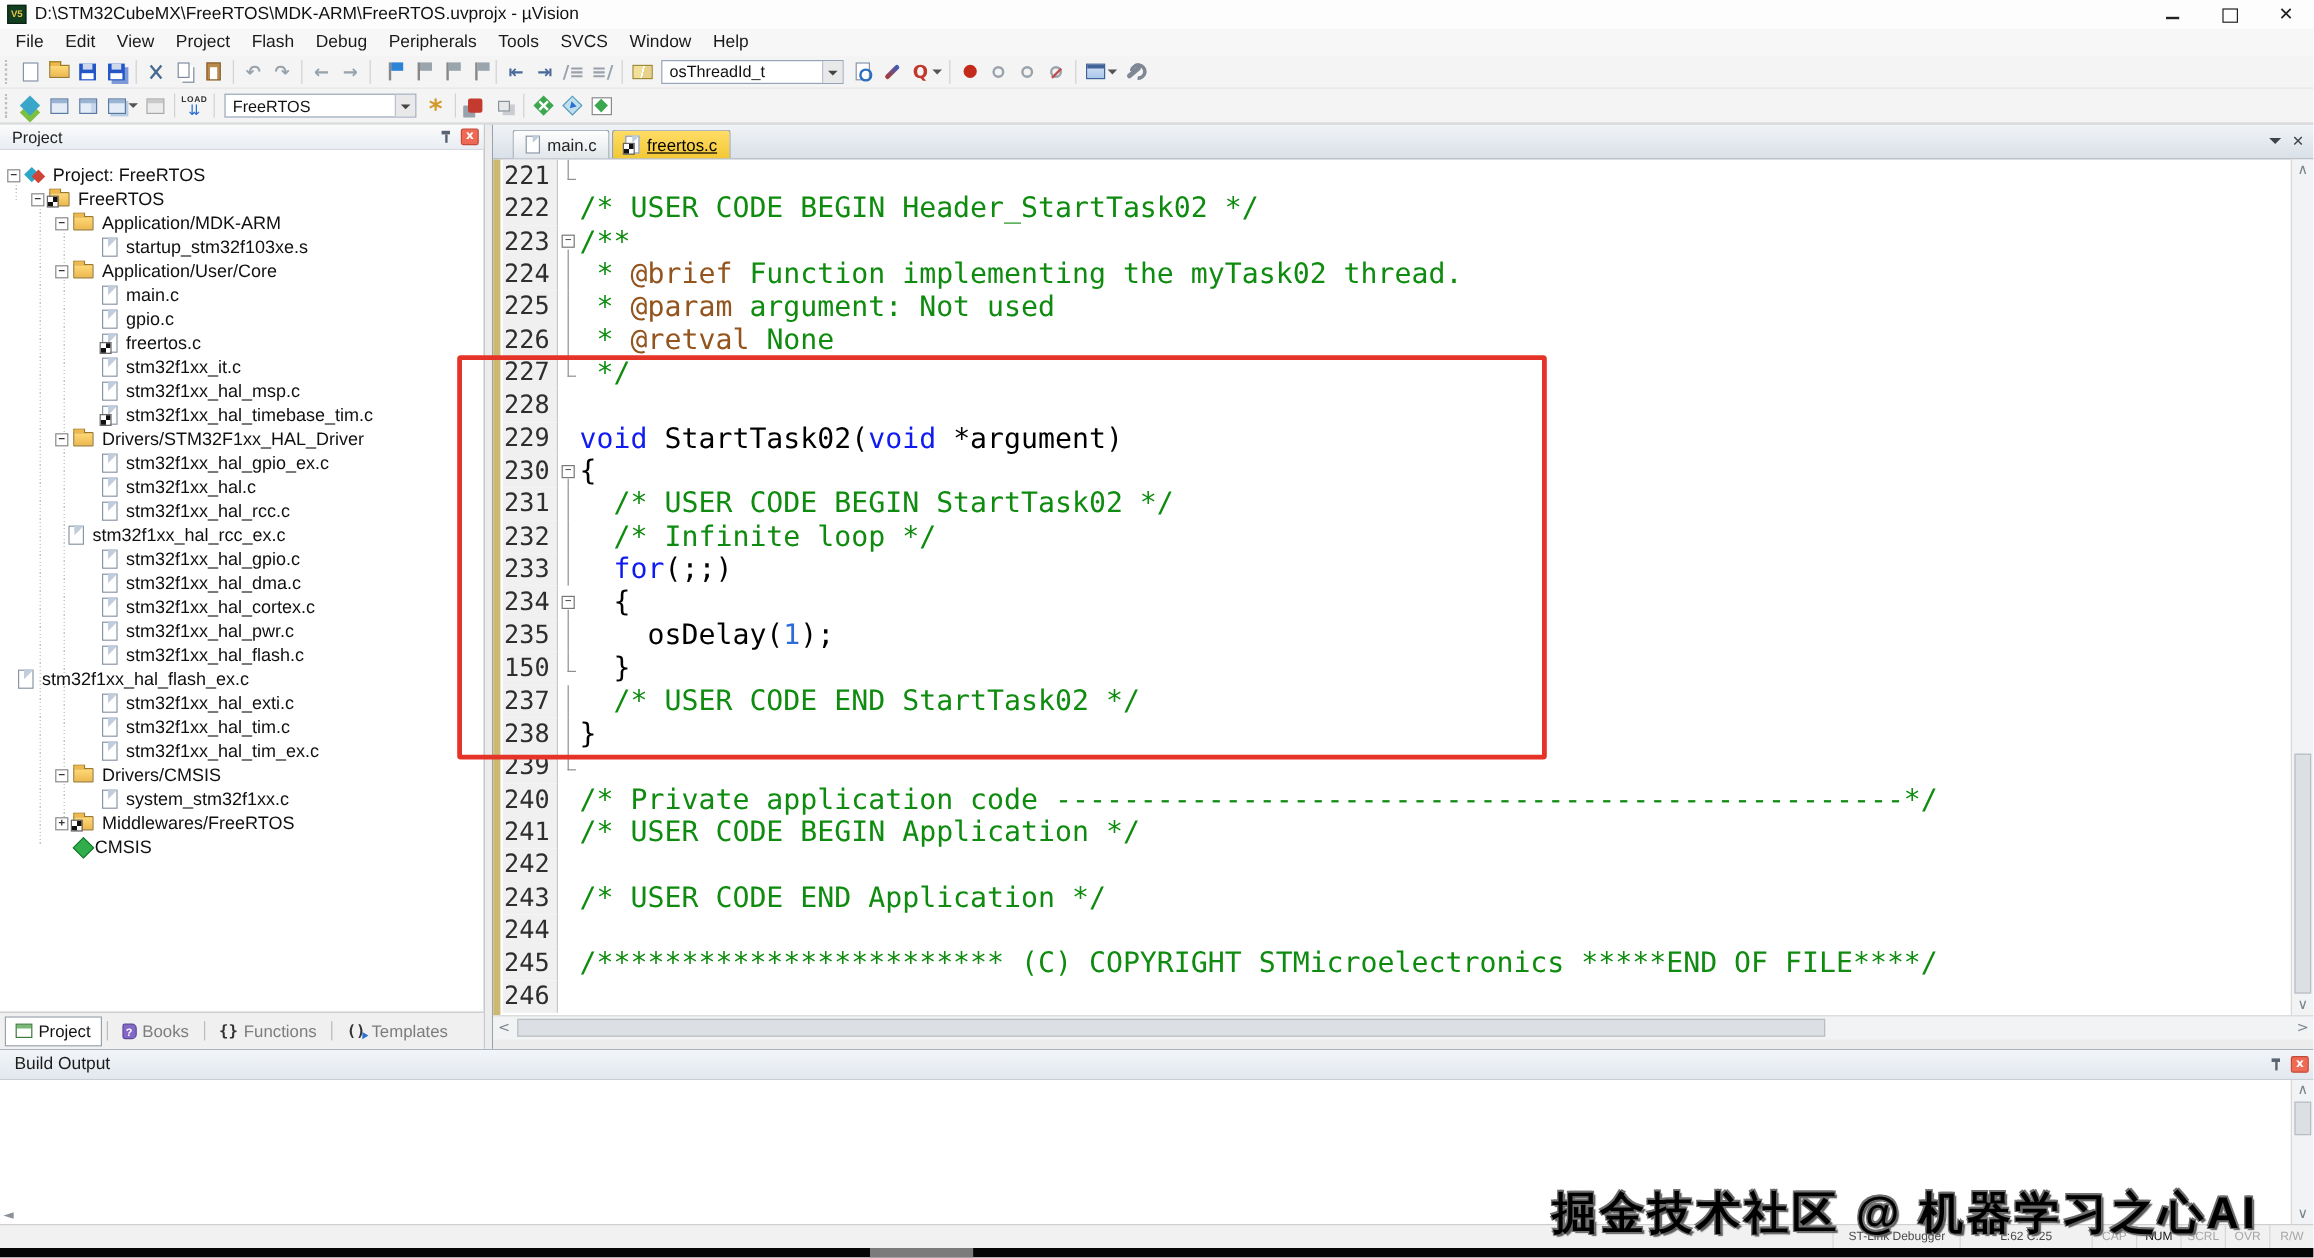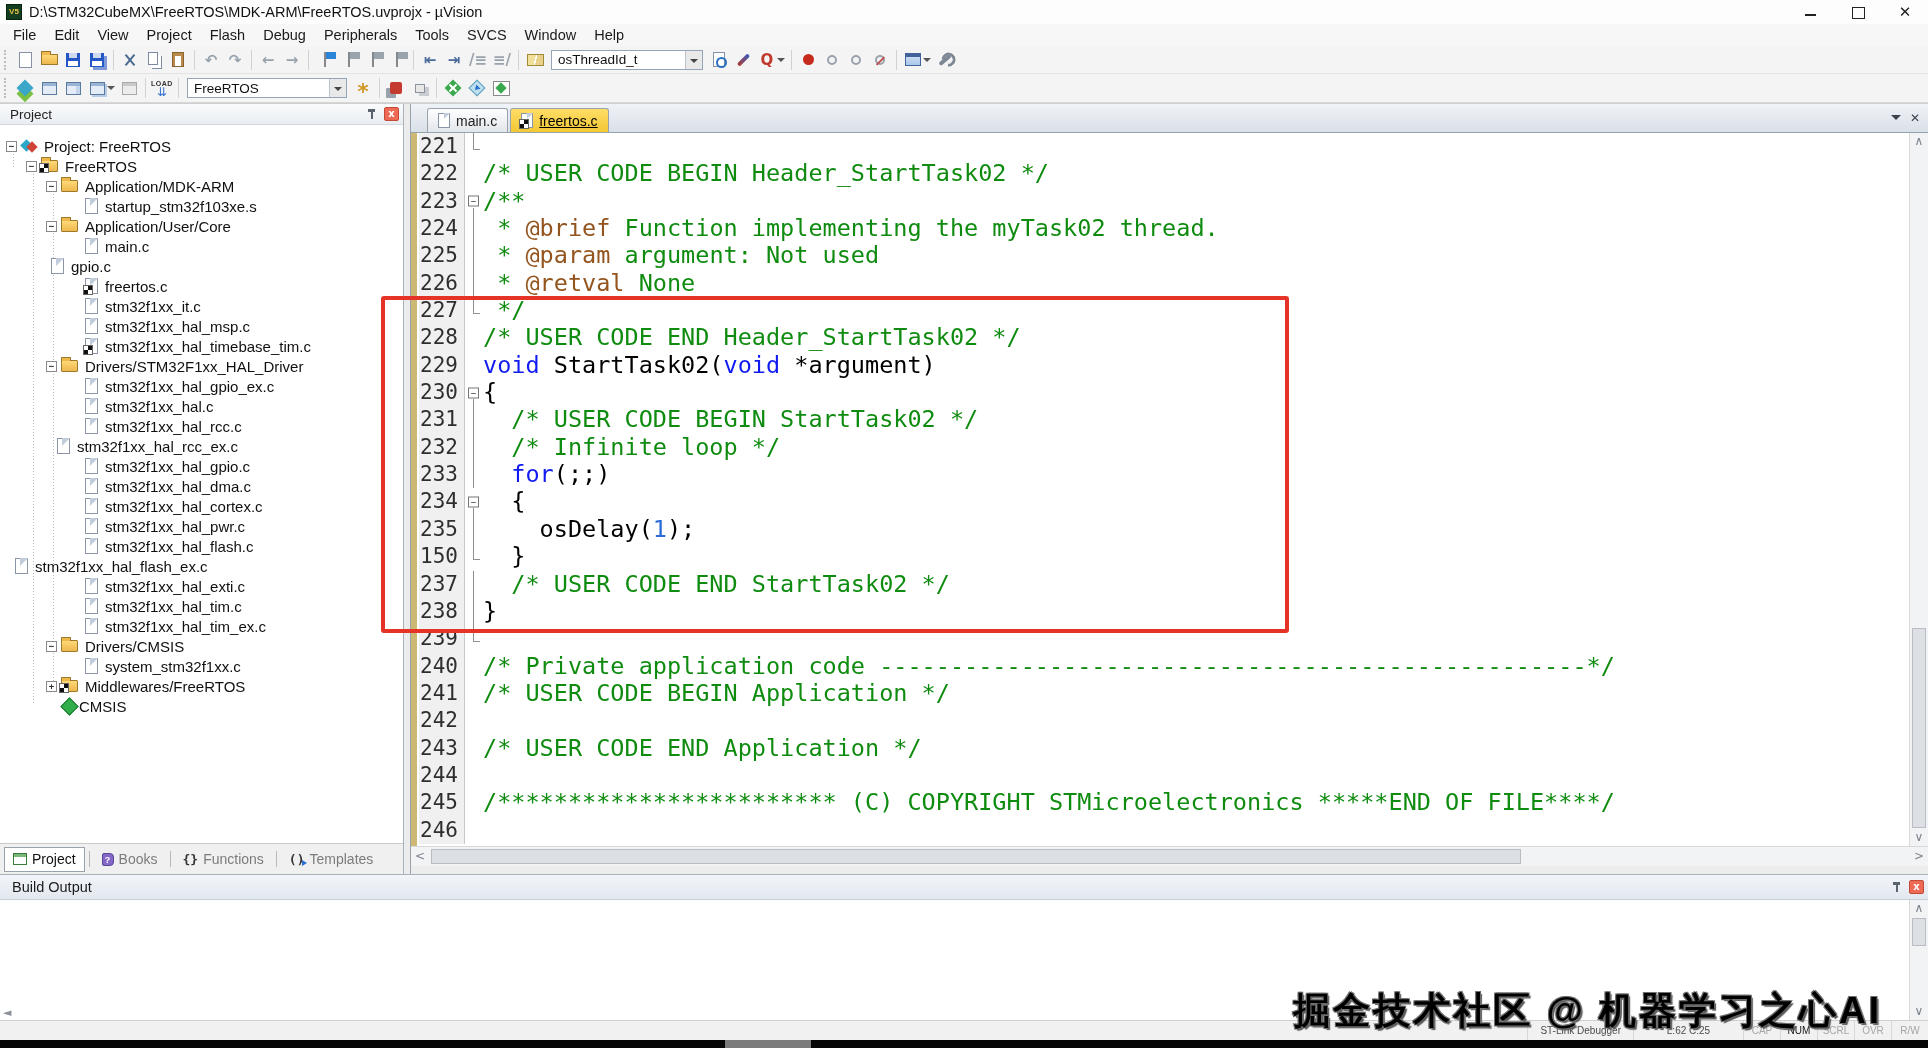--- a/index.html
+++ b/index.html
@@ -410,21 +410,21 @@
           <div class="trow" style="padding-left: 46px;">
             <span class="exp">−</span>
             <span class="tico t-folder"></span>
             <span style="margin-left: 0px;">Application/User/Core</span>
           </div>
           <div class="trow" style="padding-left: 70px;">
             <span class="spacer15"></span>
             <span class="tico t-file"></span>
             <span style="margin-left: 0px;">main.c</span>
           </div>
-          <div class="trow" style="padding-left: 36px;">
+          <div class="trow" style="padding-left: 70px;">
             <span class="spacer15"></span>
             <span class="tico t-file"></span>
             <span style="margin-left: 0px;">gpio.c</span>
           </div>
           <div class="trow" style="padding-left: 70px;">
             <span class="spacer15"></span>
             <span class="tico t-file modmark"></span>
             <span style="margin-left: 0px;">freertos.c</span>
           </div>
           <div class="trow" style="padding-left: 70px;">
@@ -609,21 +609,20 @@
               <span class="ctext"><span class="cmt"> * </span><span class="tag">@retval</span><span class="cmt"> None</span></span>
             </div>
             <div class="crow">
               <span class="lnum">227</span>
               <span class="fold corner"></span>
               <span class="ctext"><span class="cmt"> */</span></span>
             </div>
             <div class="crow">
               <span class="lnum">228</span>
               <span class="fold"></span>
-              <span class="ctext"><span class="cmt">/* USER CODE END Header_StartTask02 */</span></span>
             </div>
             <div class="crow">
               <span class="lnum">229</span>
               <span class="fold"></span>
               <span class="ctext"><span class="kw">void</span><span class="pln"> StartTask02(</span><span class="kw">void</span><span class="pln"> *argument)</span></span>
             </div>
             <div class="crow">
               <span class="lnum">230</span>
               <span class="fold boxline">
                 <span class="fbox">−</span>

